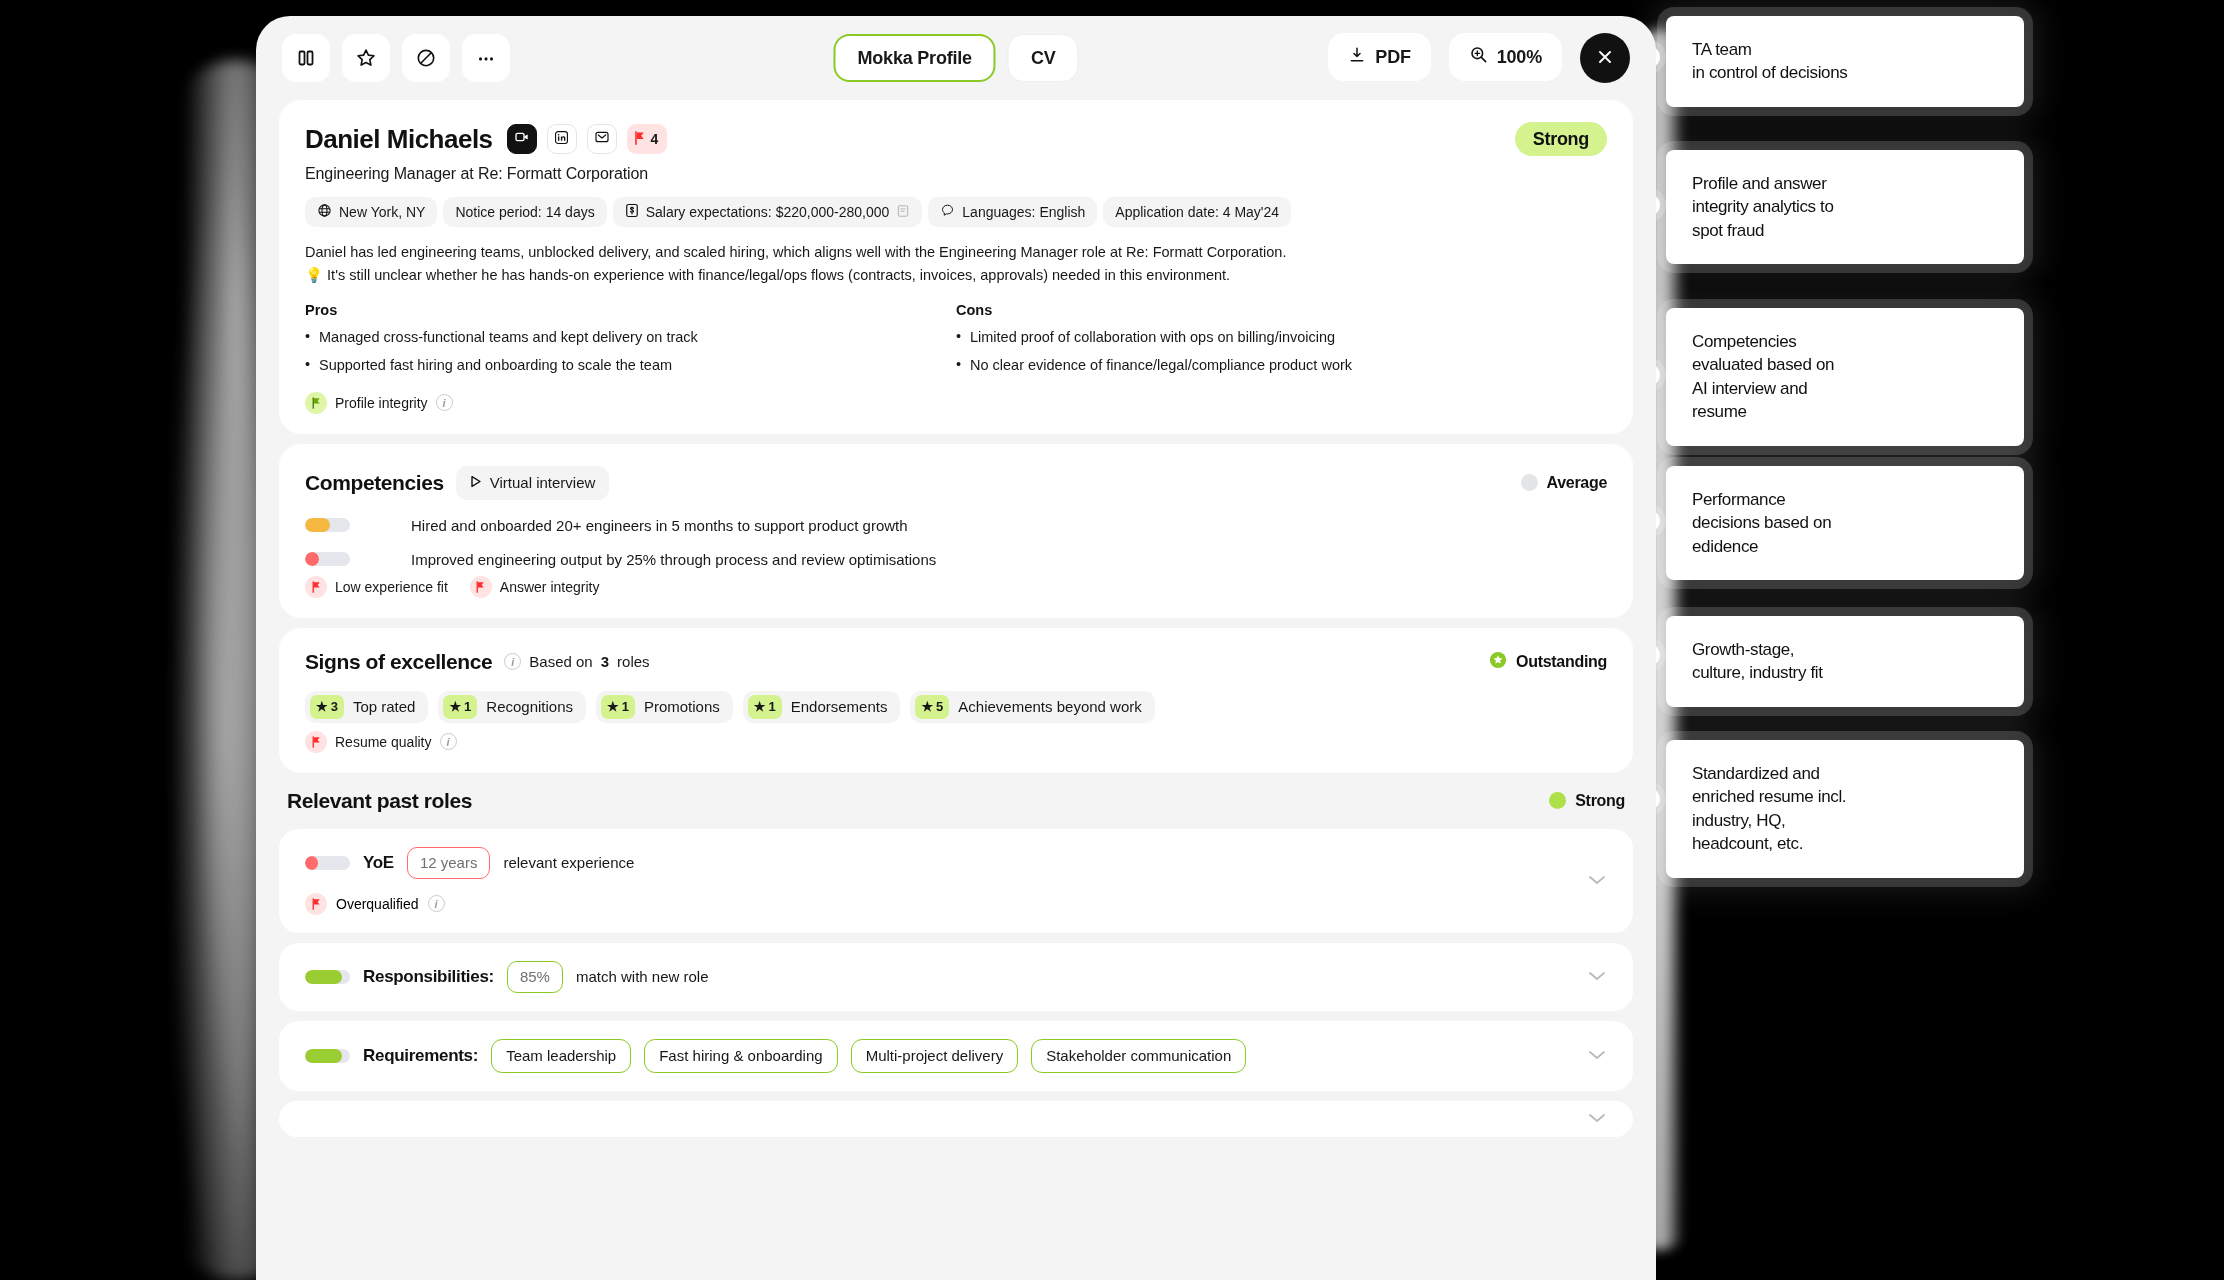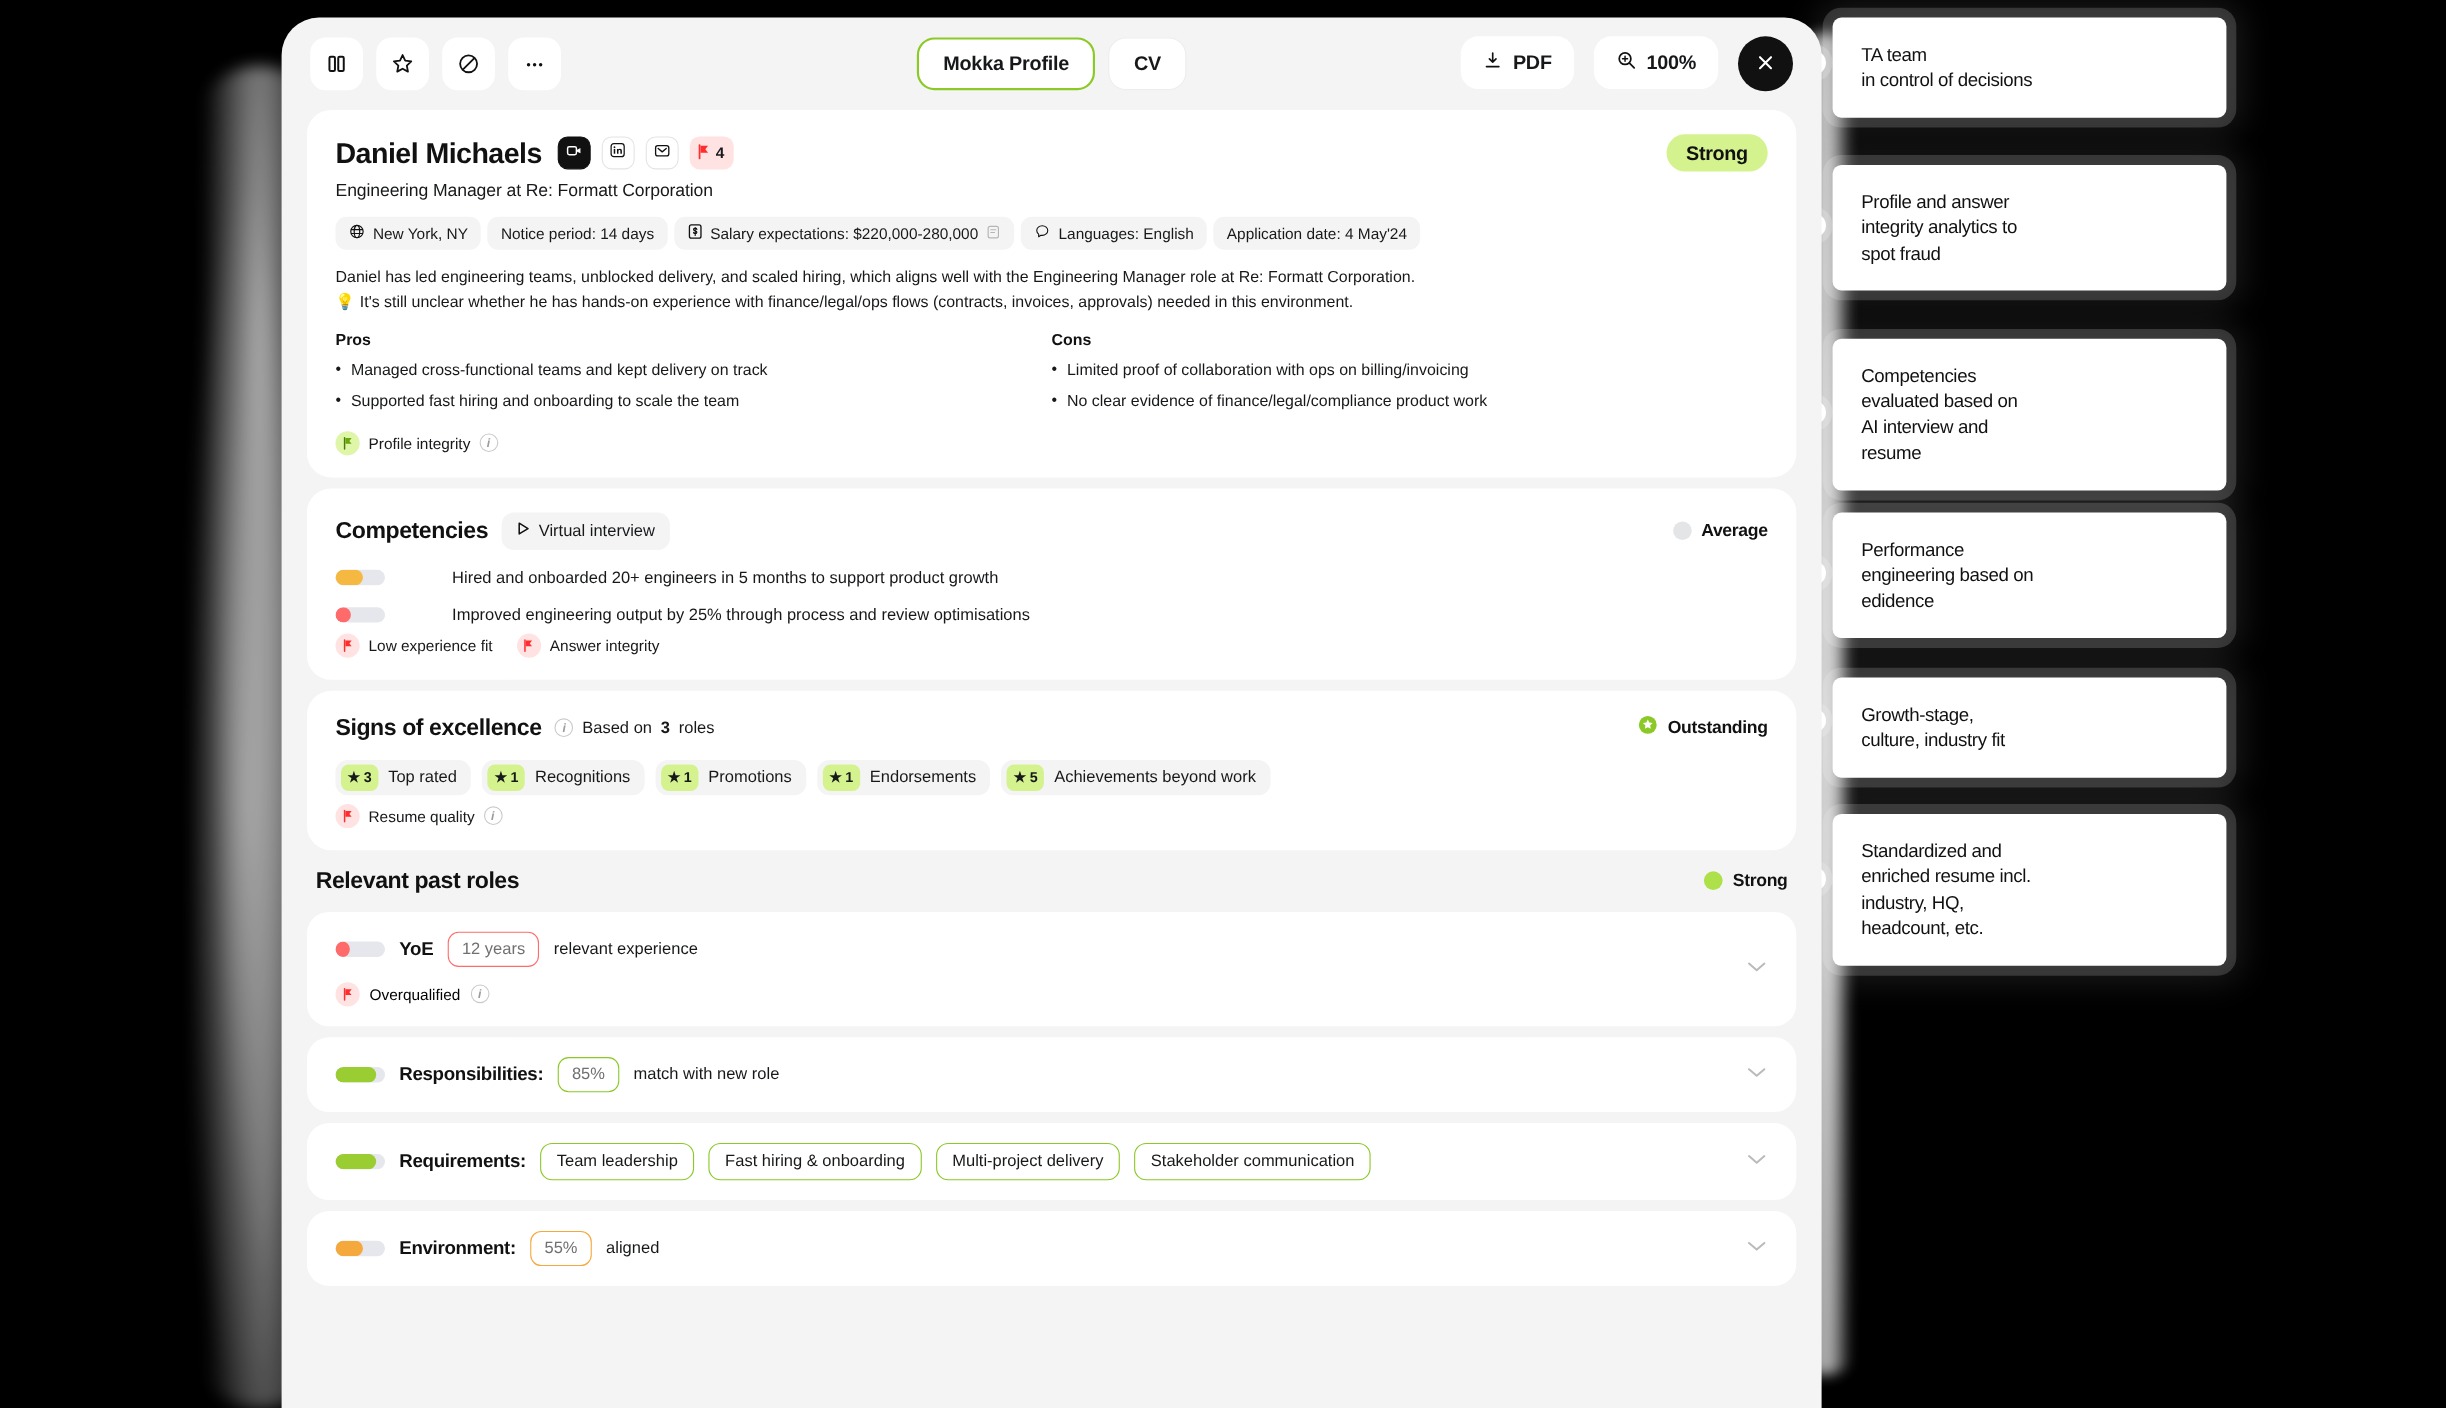--- a/index.html
+++ b/index.html
@@ -636,28 +636,20 @@
           <span class="req-chip">Stakeholder communication</span>
         </div>
         <span class="chev">
           <svg width="20" height="12" viewBox="0 0 20 12" fill="none">
             <path d="M3 3l7 6 7-6" stroke="#b9babb" stroke-width="1.8" stroke-linecap="round" stroke-linejoin="round"></path>
           </svg>
         </span>
       </div>
 
       <div class="row-card">
-        <div class="row-main">
-          <span class="bar">
-              <i style="width:55%;background:#f5a93c"></i>
-            </span>
-          <span class="row-label">Environment:</span>
-          <span class="val-box orange">55%</span>
-          <span class="row-suffix">aligned</span>
-        </div>
         <span class="chev">
           <svg width="20" height="12" viewBox="0 0 20 12" fill="none">
             <path d="M3 3l7 6 7-6" stroke="#b9babb" stroke-width="1.8" stroke-linecap="round" stroke-linejoin="round"></path>
           </svg>
         </span>
       </div>
 
     </div>
   </div>
 
@@ -674,21 +666,21 @@
     <div class="callout" style="top: 16px; white-space: pre-line;">TA team
 in control of decisions</div>
     <div class="callout" style="top: 150px; white-space: pre-line;">Profile and answer
 integrity analytics to
 spot fraud</div>
     <div class="callout" style="top: 308px; white-space: pre-line;">Competencies
 evaluated based on
 AI interview and
 resume</div>
     <div class="callout" style="top: 466px; white-space: pre-line;">Performance
-engineering based on
+decisions based on
 edidence</div>
     <div class="callout" style="top: 616px; white-space: pre-line;">Growth-stage,
 culture, industry fit</div>
     <div class="callout" style="top: 740px; white-space: pre-line;">Standardized and
 enriched resume incl.
 industry, HQ,
 headcount, etc.</div>
   </div>
 
 </div>

